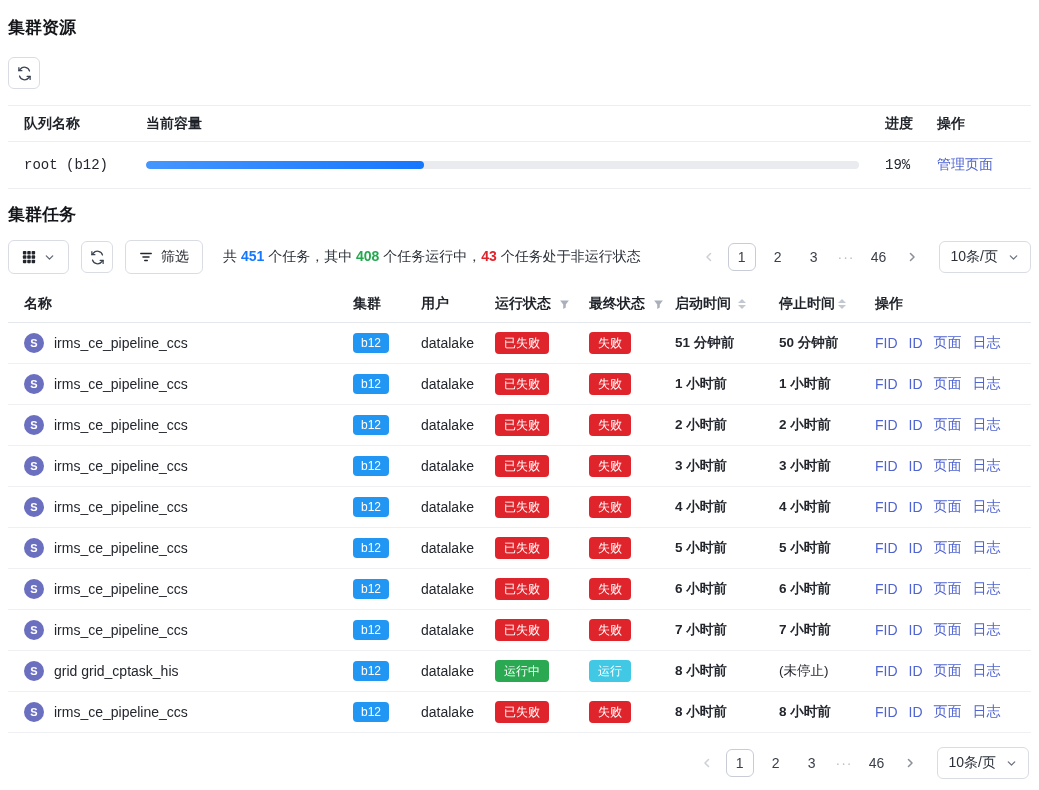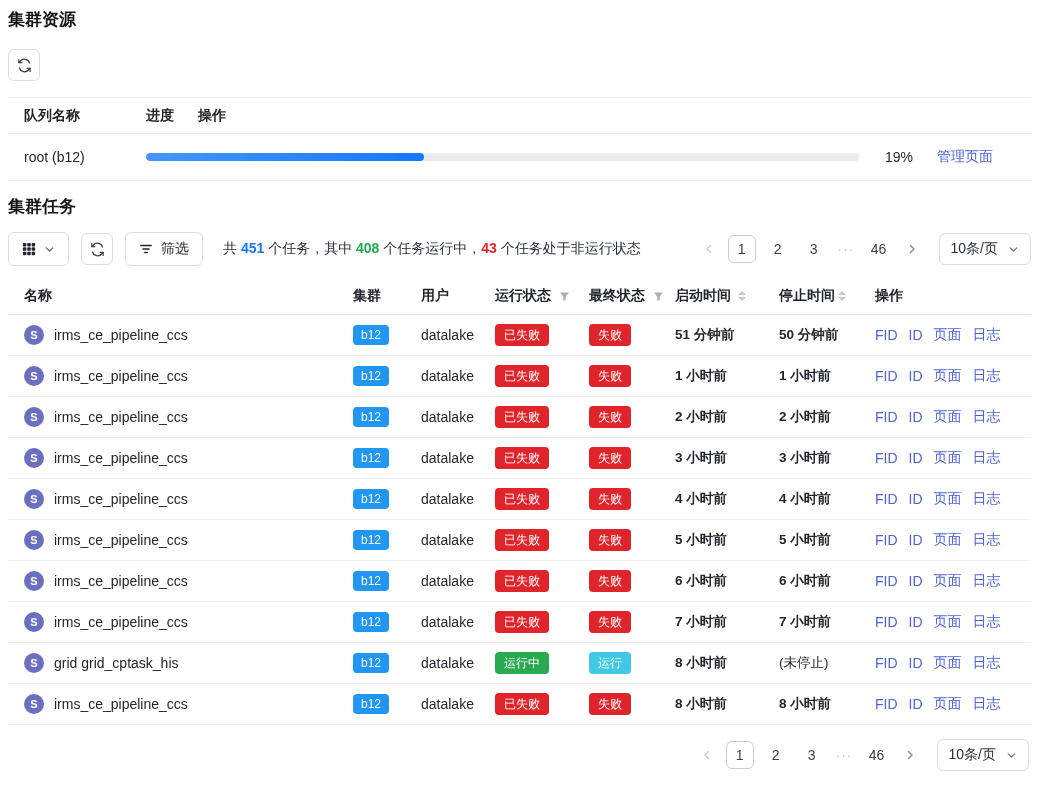--- a/index.html
+++ b/index.html
@@ -2,42 +2,42 @@
 <html style="--link: #4f63d2; --progress-fill: #1677ff; --progress-track: #e9ebef; --cluster-badge: #2196f3; --status-failed: #e0242b; --status-running: #2aa952; --final-running: #41c8e5; --count-total: #1677ff; --count-running: #22a94e; --count-nonrunning: #e0242b; --avatar-bg: #6b6fc0;"><head>
 <meta charset="utf-8">
 <style>
   * { box-sizing: border-box; margin: 0; padding: 0; }
   html, body { background: #fff; }
   body {
     width: 1039px; min-height: 790px; margin: 0 auto;
     font-family: "Liberation Sans", "DejaVu Sans", sans-serif;
     font-size: 14px; color: #23262d;
   }
-  .page { padding: 8px 8px 6px 8px; }
+  .page { padding: 16px 8px 6px 8px; }
 
   .section-title { font-size: 17px; font-weight: 700; color: #14161a; }
 
   .icon-btn {
     width: 32px; height: 32px; border: 1px solid #d9dde3; border-radius: 6px;
     background: #fff; display: inline-flex; align-items: center; justify-content: center;
     color: #3c4350; cursor: pointer;
   }
   .btn {
     height: 34px; border: 1px solid #d9dde3; border-radius: 6px; background: #fff;
     display: inline-flex; align-items: center; gap: 8px; padding: 0 13px;
     font-size: 14px; color: #23262d; cursor: pointer;
   }
   .ic { display: inline-flex; align-items: center; }
 
   
   .res-refresh { margin-top: 18px; }
   .res-table { margin-top: 16px; }
   .rrow { display: flex; align-items: center; padding: 0 16px; }
   .res-head { height: 37px; border-top: 1px solid #eceef1; border-bottom: 1px solid #eceef1; font-weight: 600; color: #1f2329; }
-  .res-body { height: 47px; border-bottom: 1px solid #eceef1; }
+  .res-body { height: 47px; border-bottom: 1px solid #eceef1; font-family: Liberation Mono, monospace; }
   .rc-queue { width: 122px; }
   .rc-cap   { flex: 1; padding-right: 26px; }
   .rc-prog  { width: 52px; }
   .rc-act   { width: 78px; }
   .progress-track { height: 8px; border-radius: 5px; background: var(--progress-track, #e9ebef); overflow: hidden; }
   .progress-fill  { height: 100%; border-radius: 5px; background: linear-gradient(90deg, #4596ff, var(--progress-fill, #1677ff)); }
 
   .link { color: var(--link, #4f63d2); text-decoration: none; cursor: pointer; }
 
   
@@ -122,20 +122,21 @@
           <path d="M4 16a8.5 8.5 0 0 0 14.8 2.8L21 16.6"></path>
             <path d="M21 21.4v-4.8h-4.8"></path>
         </svg>
       </span>
     </button>
   </div>
 
   <div class="res-table">
     <div class="rrow res-head">
       <div class="rc-queue">队列名称</div>
+      <div class="rc-cap">当前容量</div>
       <div class="rc-prog">进度</div>
       <div class="rc-act">操作</div>
     </div>
     <div class="rrow res-body">
       <div class="rc-queue">root (b12)</div>
       <div class="rc-cap">
         <div class="progress-track">
           <div class="progress-fill" style="width: 39%;"></div>
         </div>
       </div>

